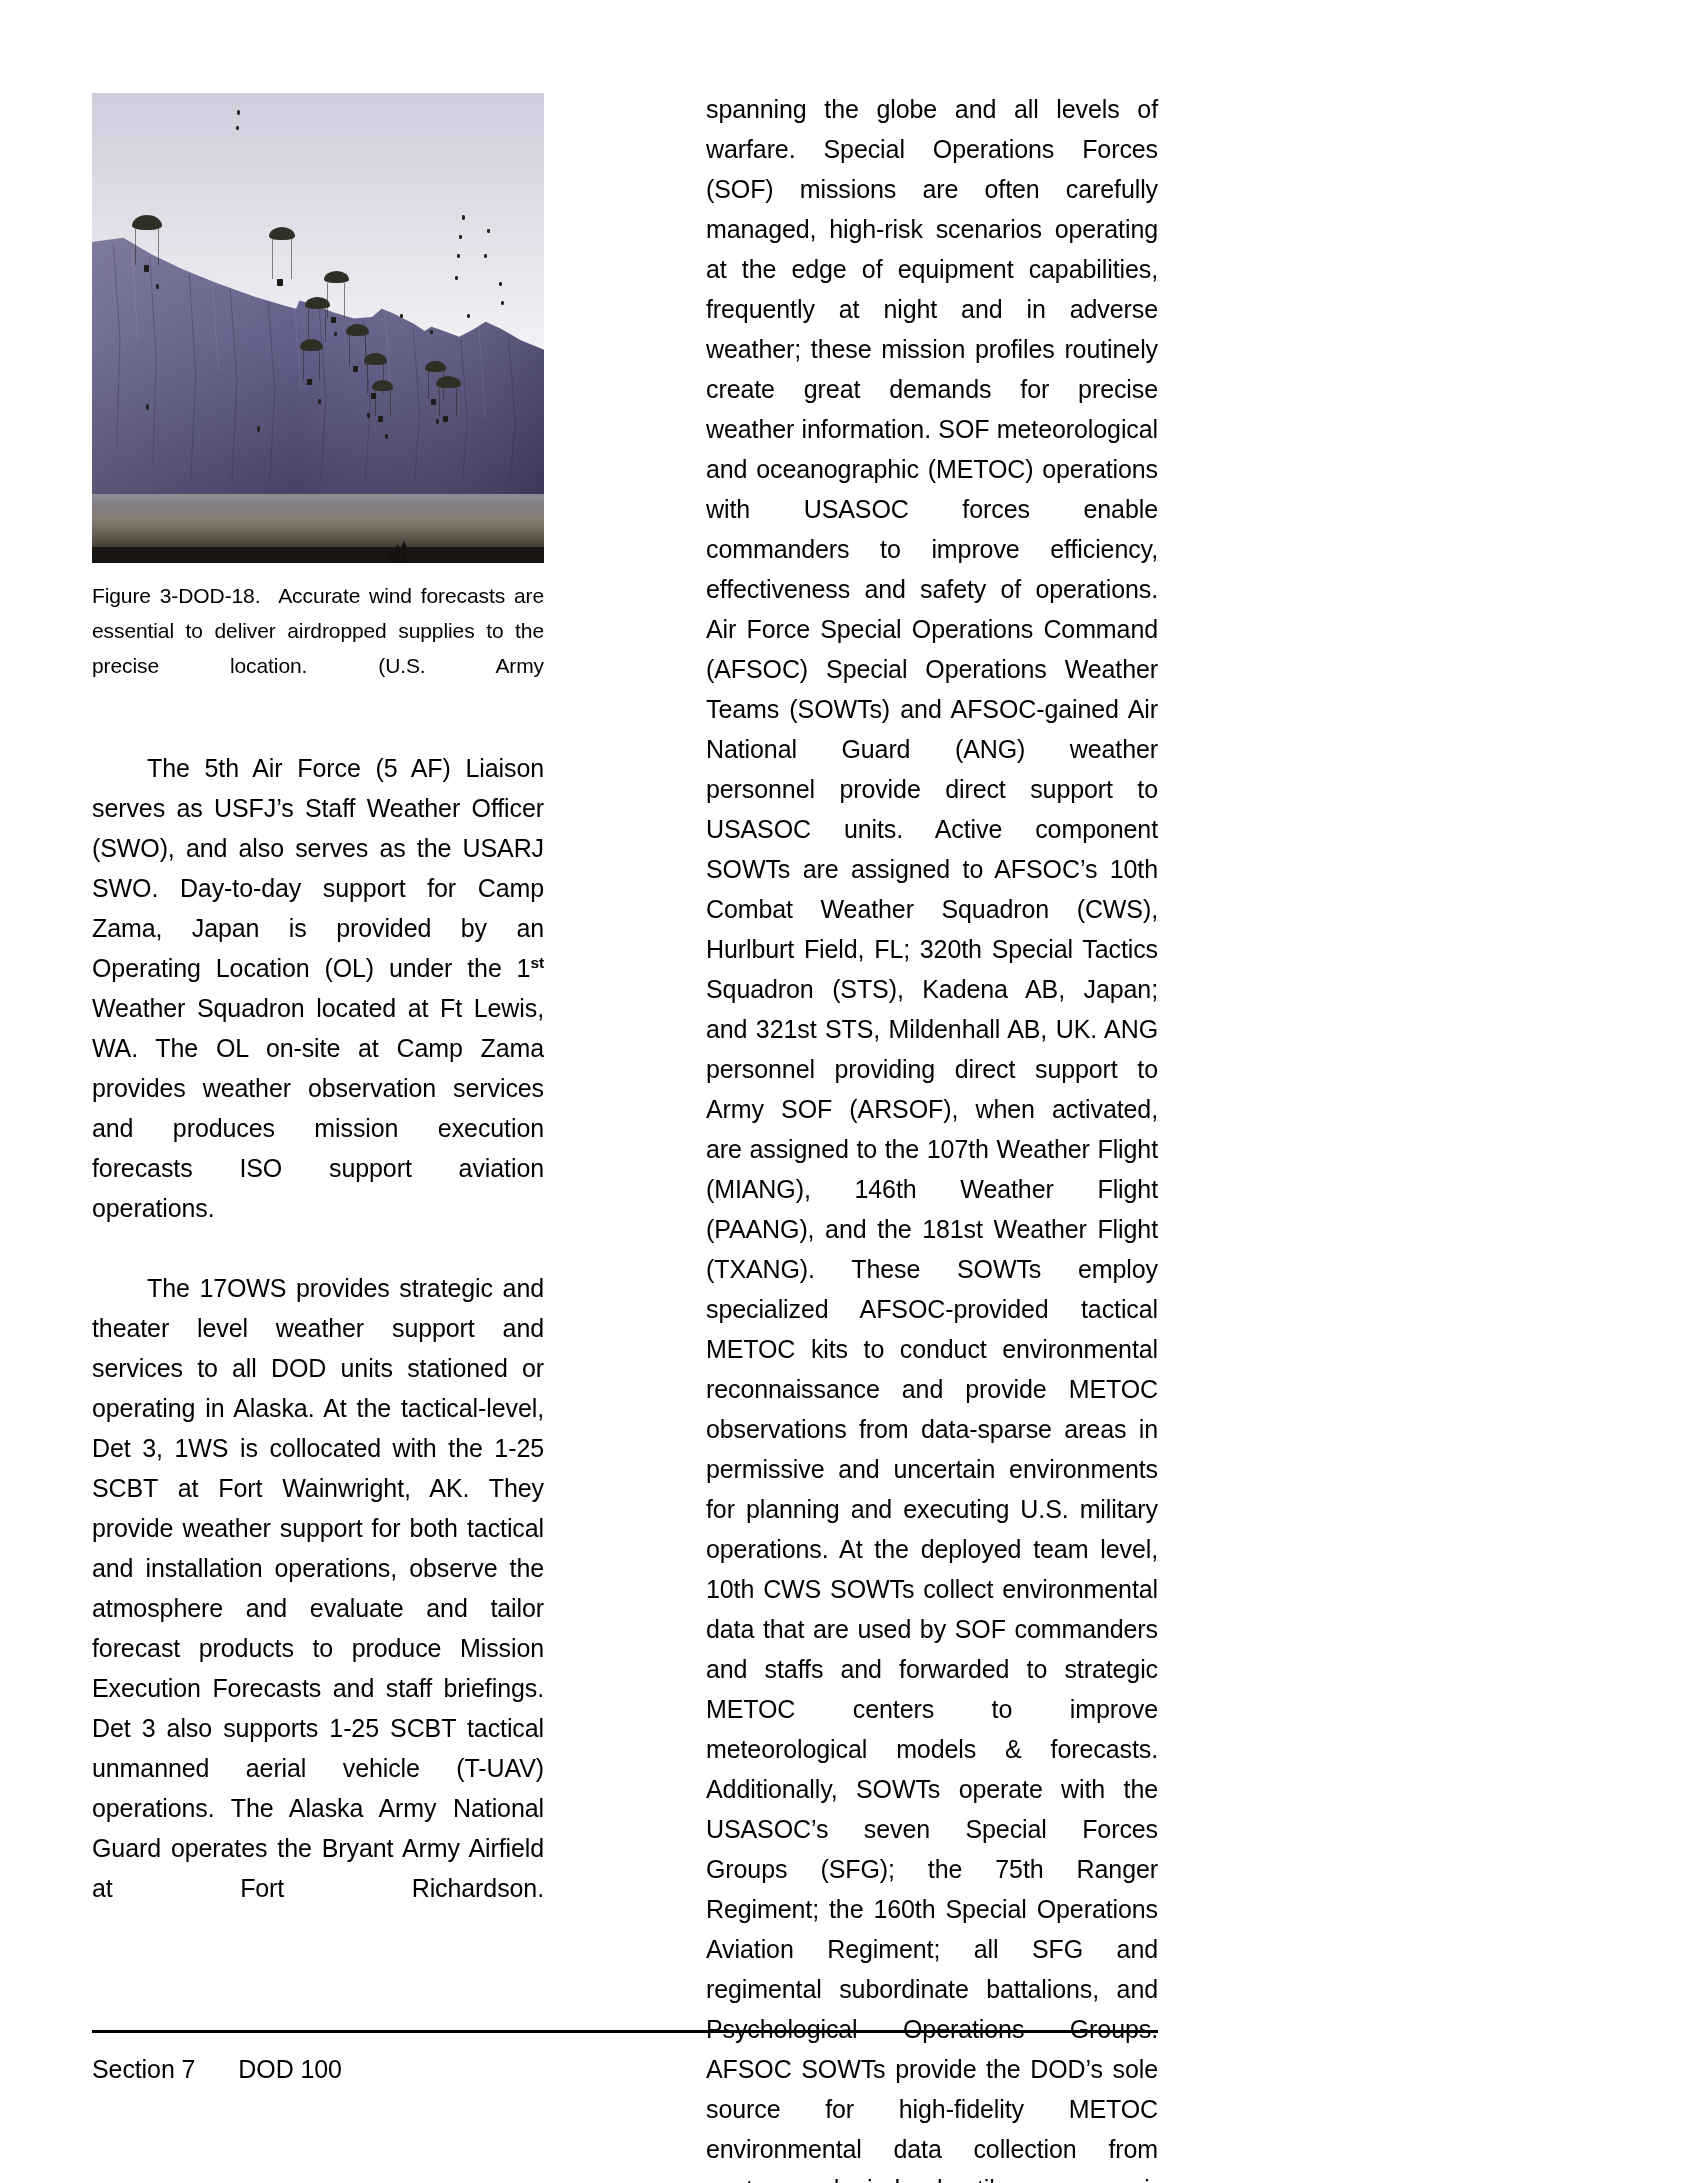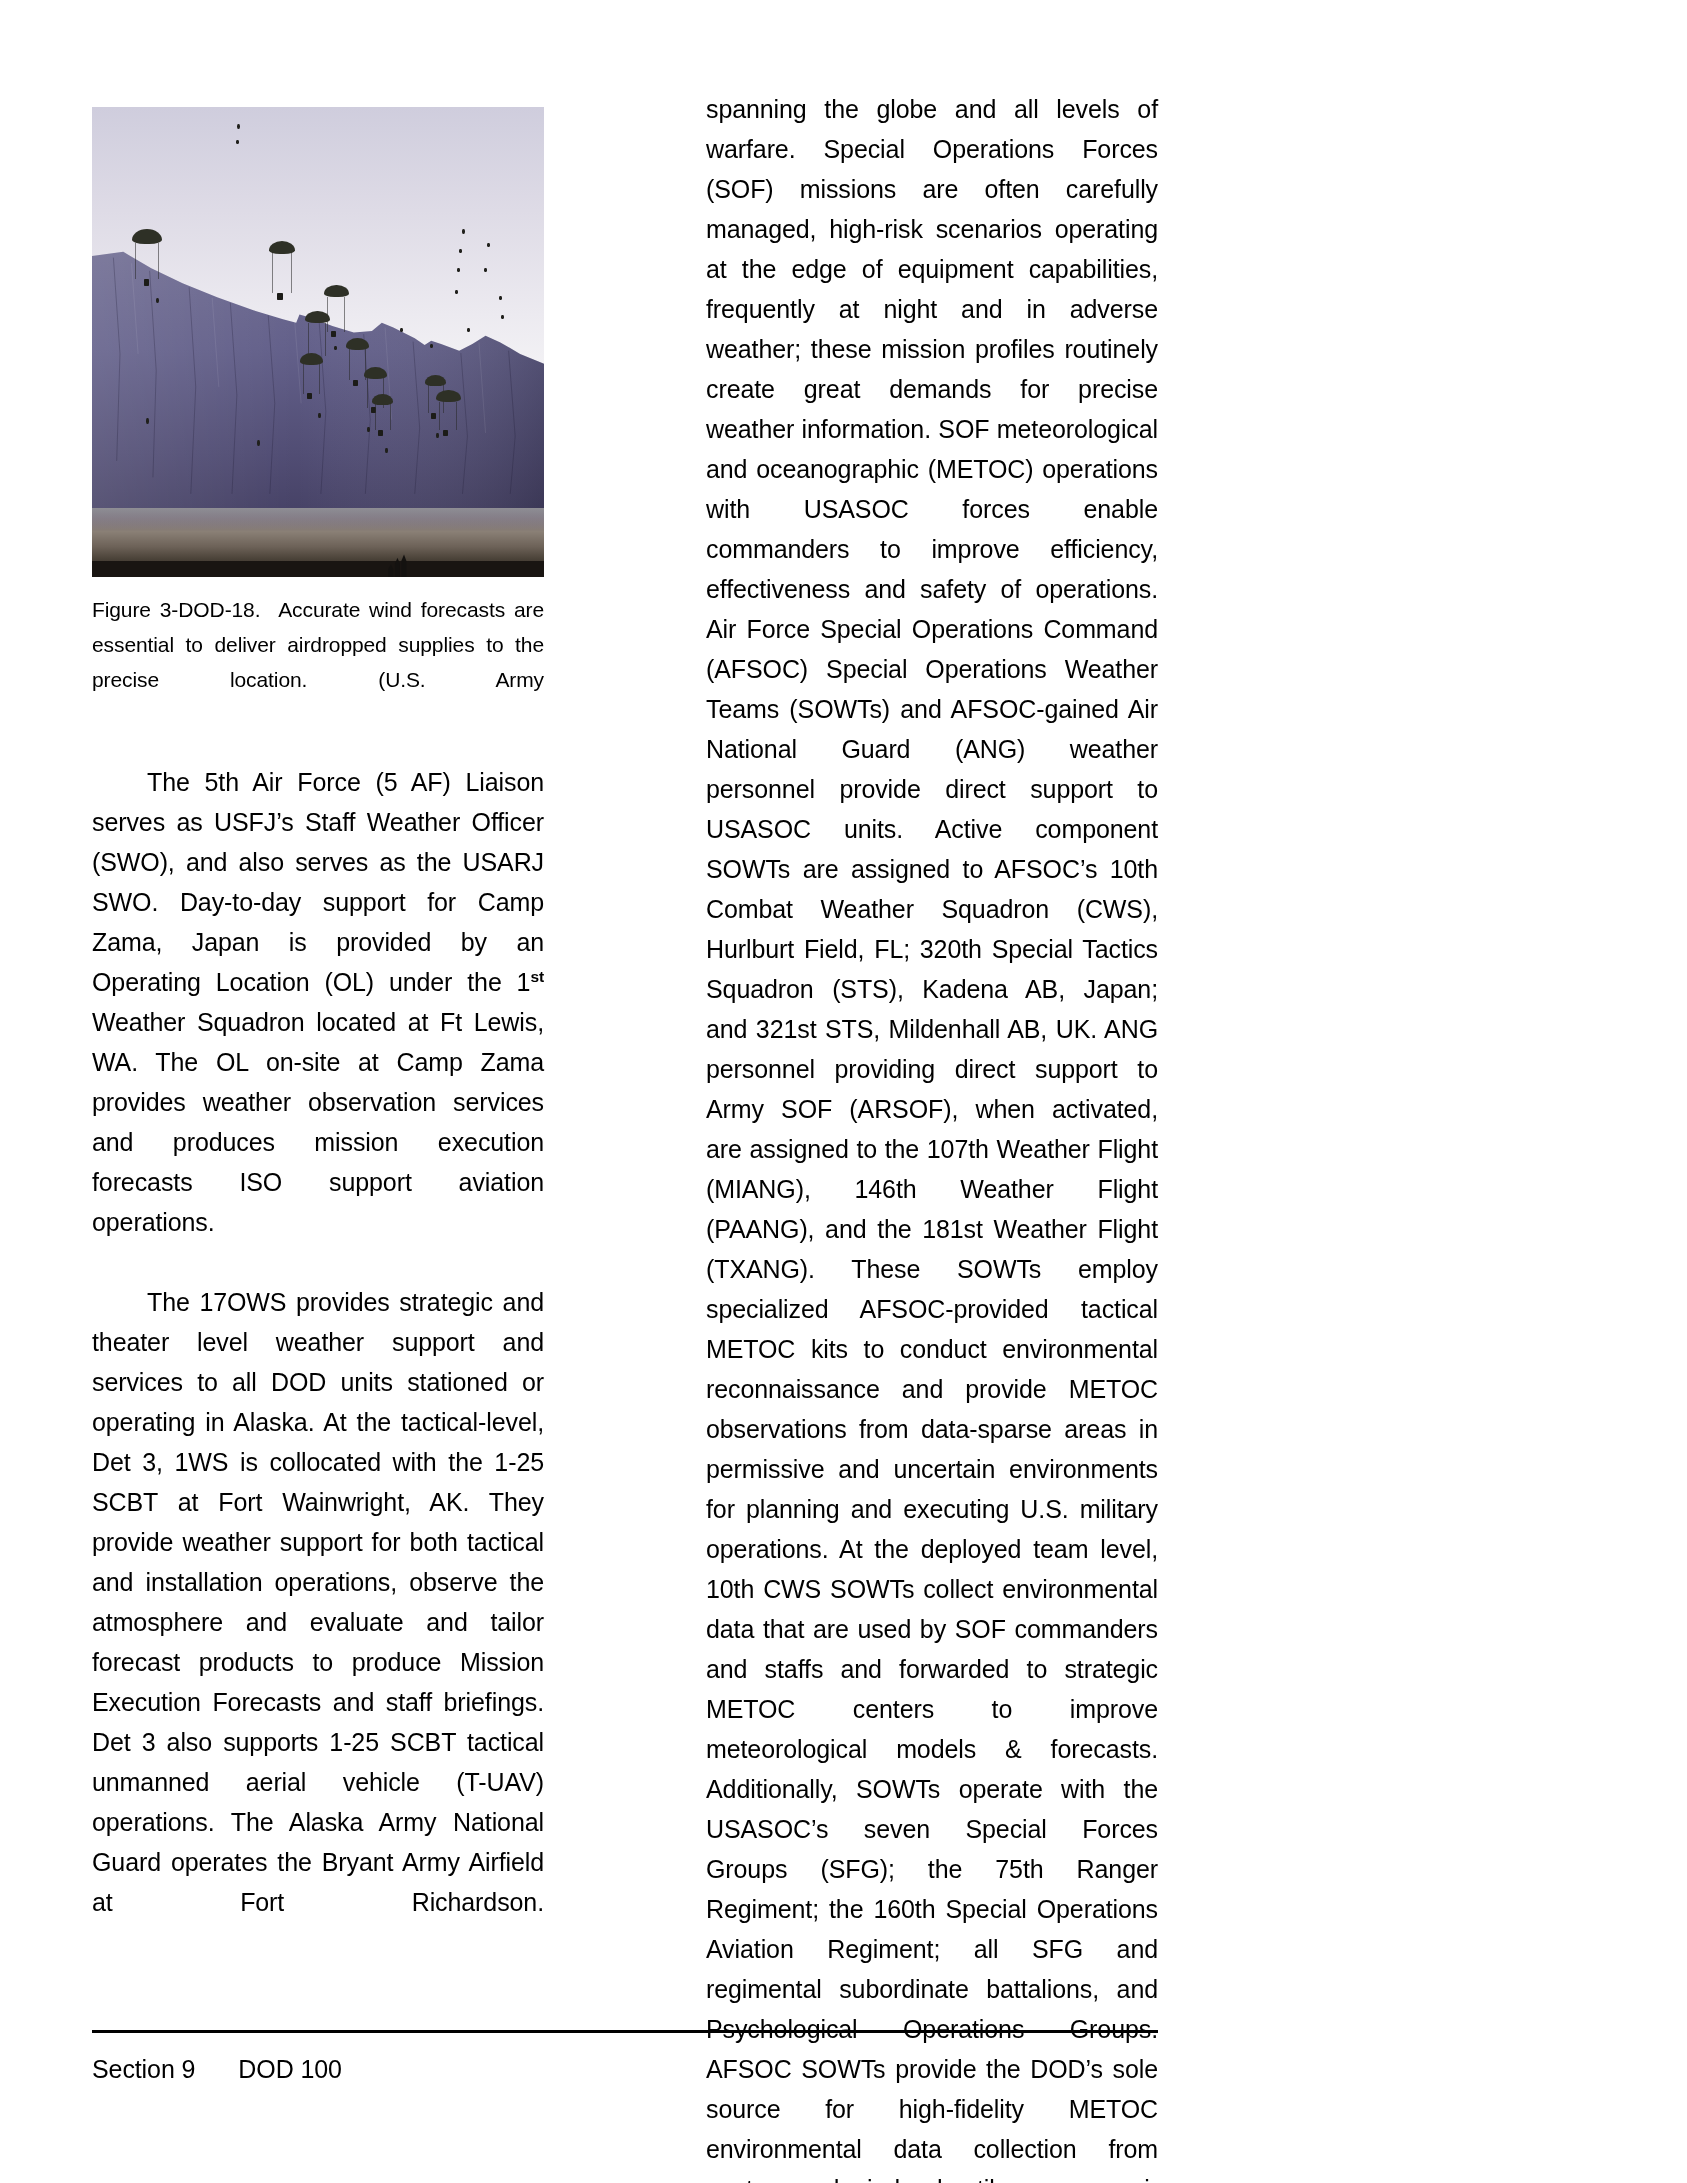--- a/index.html
+++ b/index.html
@@ -66,21 +66,21 @@
     font-size: 0.62em;
     vertical-align: super;
     line-height: 0;
     font-weight: bold;
   }
 
   
   .figure {
     position: relative;
     width: 376px;
-    margin: 18px 0 0 0;
+    margin: 4px 0 0 0;
   }
   .photo {
     position: relative;
     width: 452px;
     height: 470px;
     overflow: hidden;
     background: #c9c9d8;
   }
   .sky {
     position: absolute;
@@ -351,17 +351,17 @@
     </div>
 
     <div class="col col-right">
       <p class="body nostretch">spanning the globe and all levels of warfare.  Special Operations Forces (SOF) missions are often carefully managed, high-risk scenarios operating at the edge of equipment capabilities, frequently at night and in adverse weather; these mission profiles routinely create great demands for precise weather information.  SOF meteorological and oceanographic (METOC) operations with USASOC forces enable commanders to improve efficiency, effectiveness and safety of operations. Air Force Special Operations Command (AFSOC) Special Operations Weather Teams (SOWTs) and AFSOC-gained Air National Guard (ANG) weather personnel provide direct support to USASOC units.  Active component SOWTs are assigned to AFSOC’s 10th Combat Weather Squadron (CWS), Hurlburt Field, FL; 320th Special Tactics Squadron (STS), Kadena AB, Japan; and 321st STS, Mildenhall AB, UK.  ANG personnel providing direct support to Army SOF (ARSOF), when activated, are assigned to the 107th Weather Flight (MIANG), 146th Weather Flight (PAANG), and the 181st Weather Flight (TXANG). These SOWTs employ specialized AFSOC-provided tactical METOC kits to conduct environmental reconnaissance and provide METOC observations from data-sparse areas in permissive and uncertain environments for planning and executing U.S. military operations.  At the deployed team level, 10th CWS SOWTs collect environmental data that are used by SOF commanders and staffs and forwarded to strategic METOC centers to improve meteorological models &amp; forecasts.  Additionally, SOWTs operate with the USASOC’s seven Special Forces Groups (SFG); the 75th Ranger Regiment; the 160th Special Operations Aviation Regiment; all SFG and regimental subordinate battalions, and Psychological Operations Groups.  AFSOC SOWTs provide the DOD’s sole source for high-fidelity METOC environmental data collection from austere, denied, hostile, or semi-permissive areas of the battlespace. In addition, full-spectrum METOC operations include climatology, solar/lunar illumination and geometry analyses and atmospheric effects studies; feasibility analyses, courses of action and mission impact assessments; surface, upper-air and tactical radar observations; weather watch/warnings; highly-resolved mission execution forecasts that demand fully-integrated and highly-qualified SOF METOC forces, including flight</p>
     </div>
 
   </div>
 
   <div class="footer-rule"></div>
   <div class="footer">
-    <span class="sec">Section 9</span><span class="pg">DOD 100</span>
+    <span class="sec">Section 7</span><span class="pg">DOD 100</span>
   </div>
 
 </div>
 
 
 </body></html>

